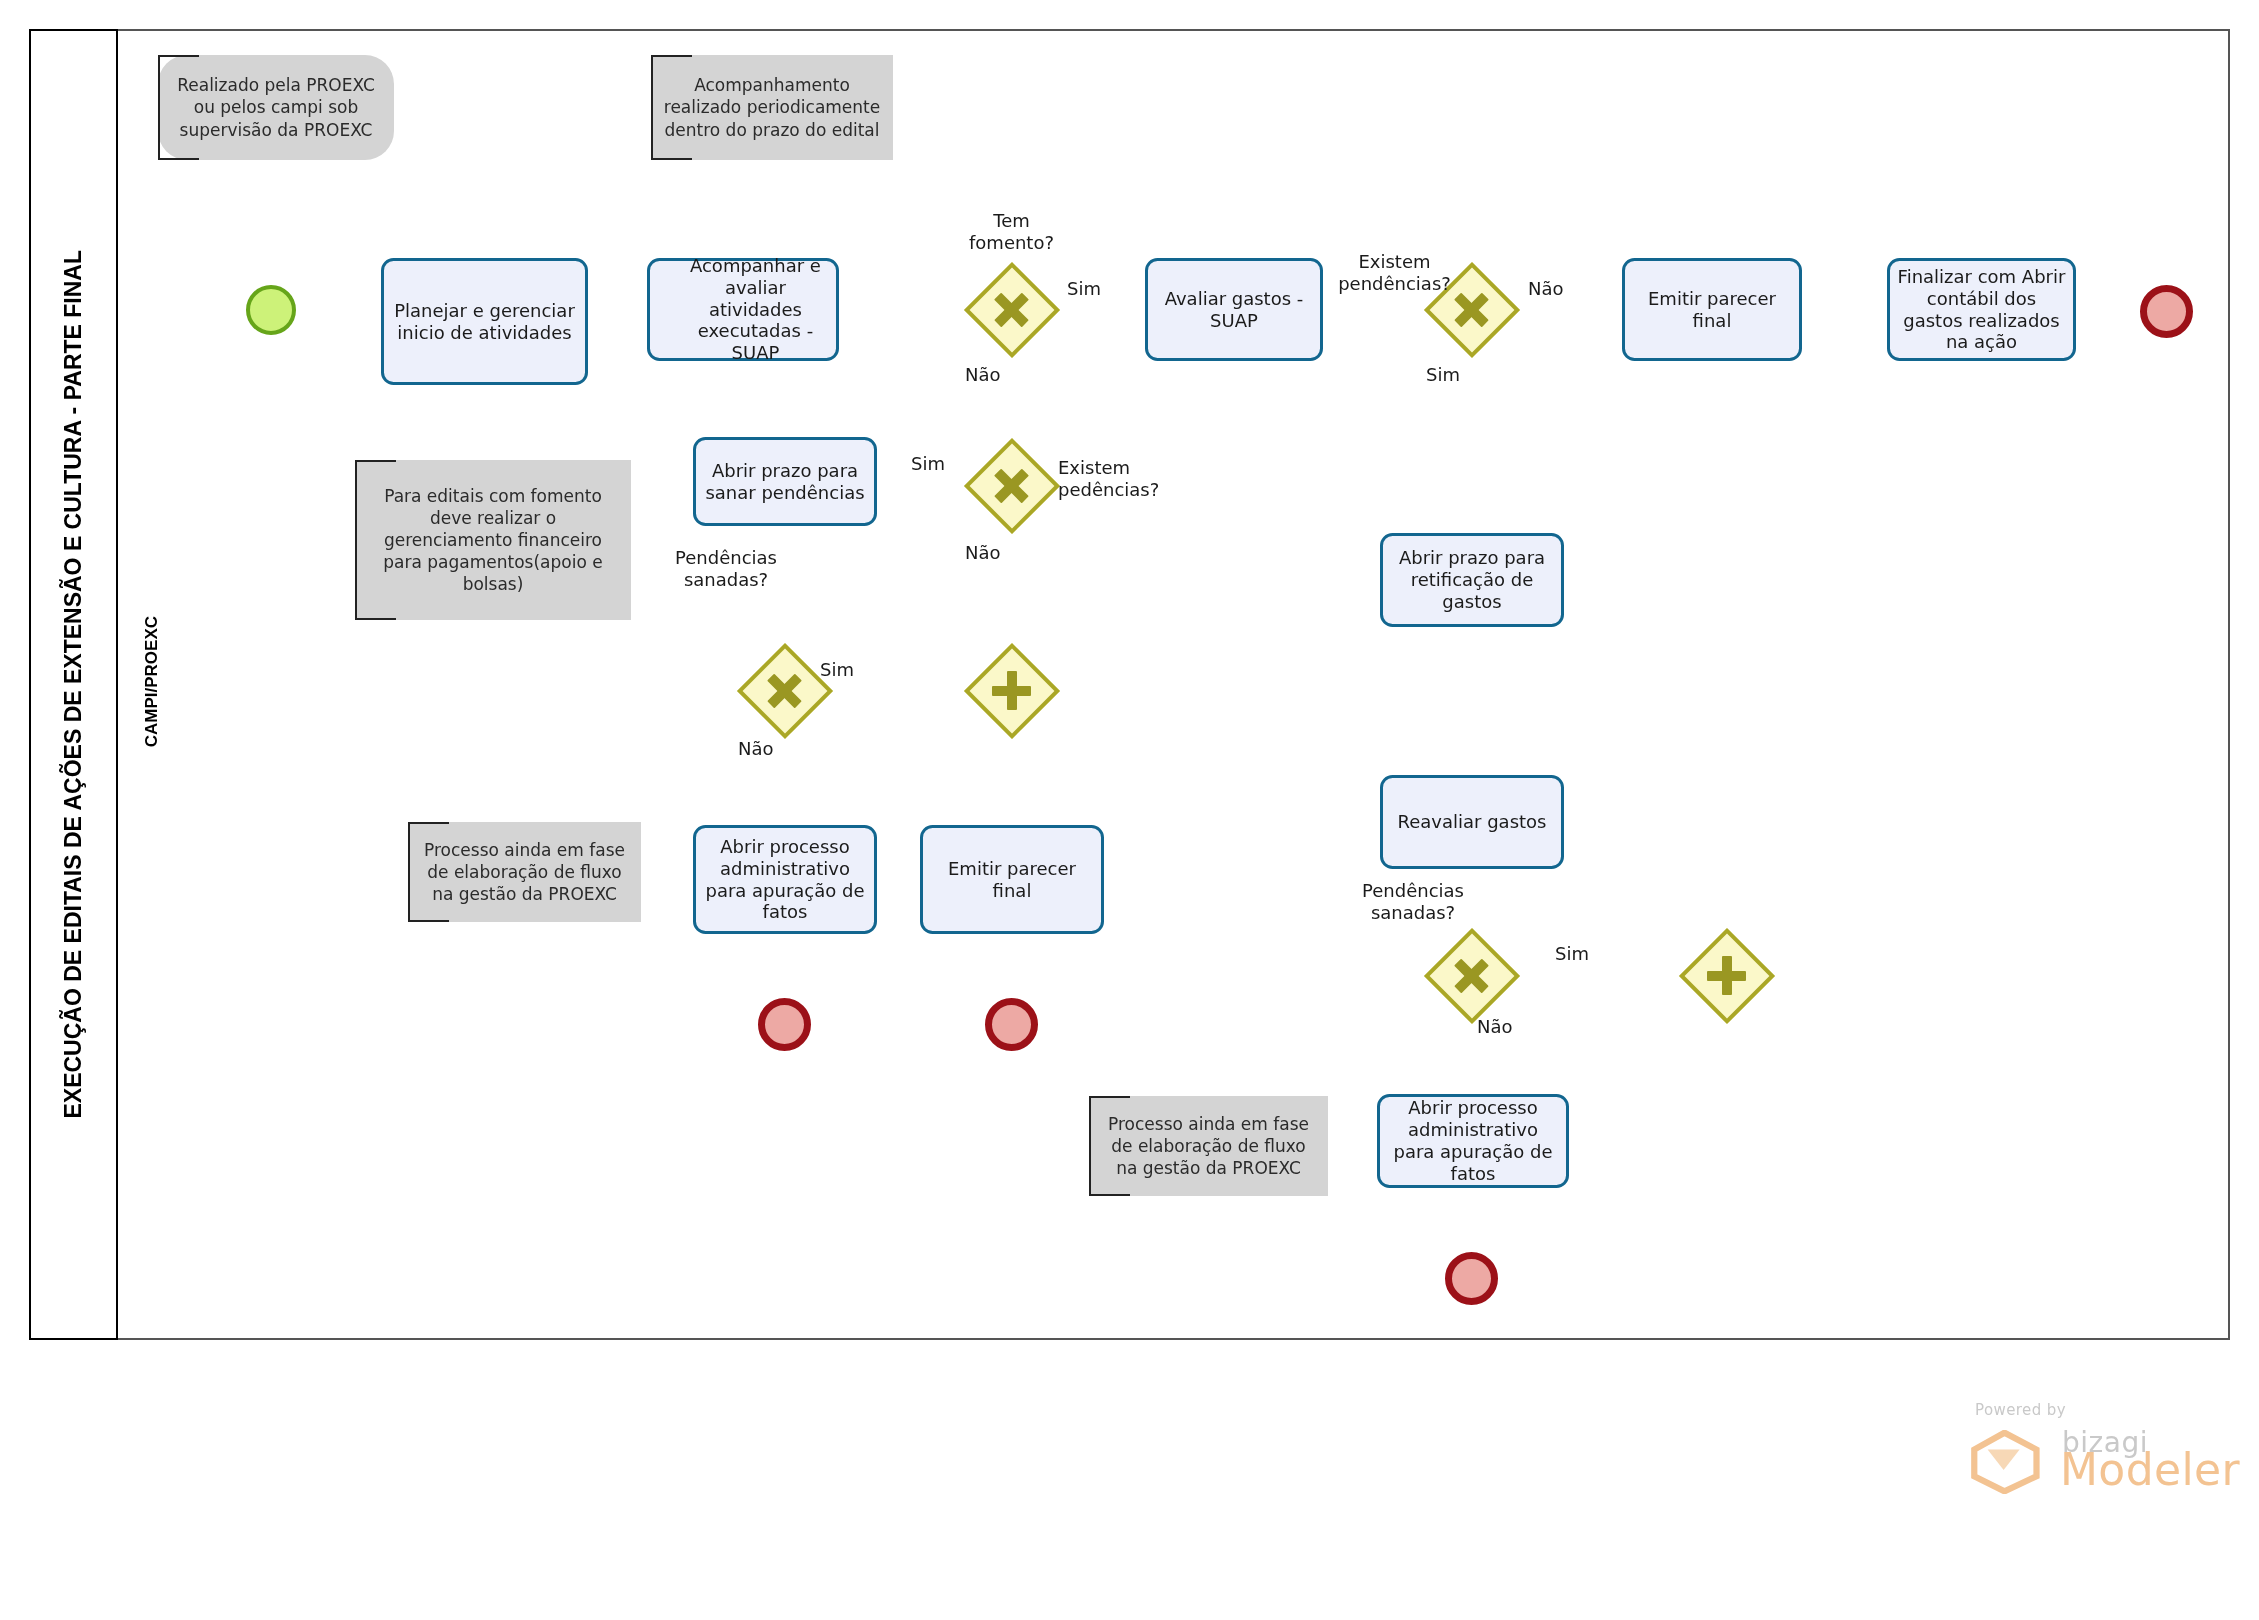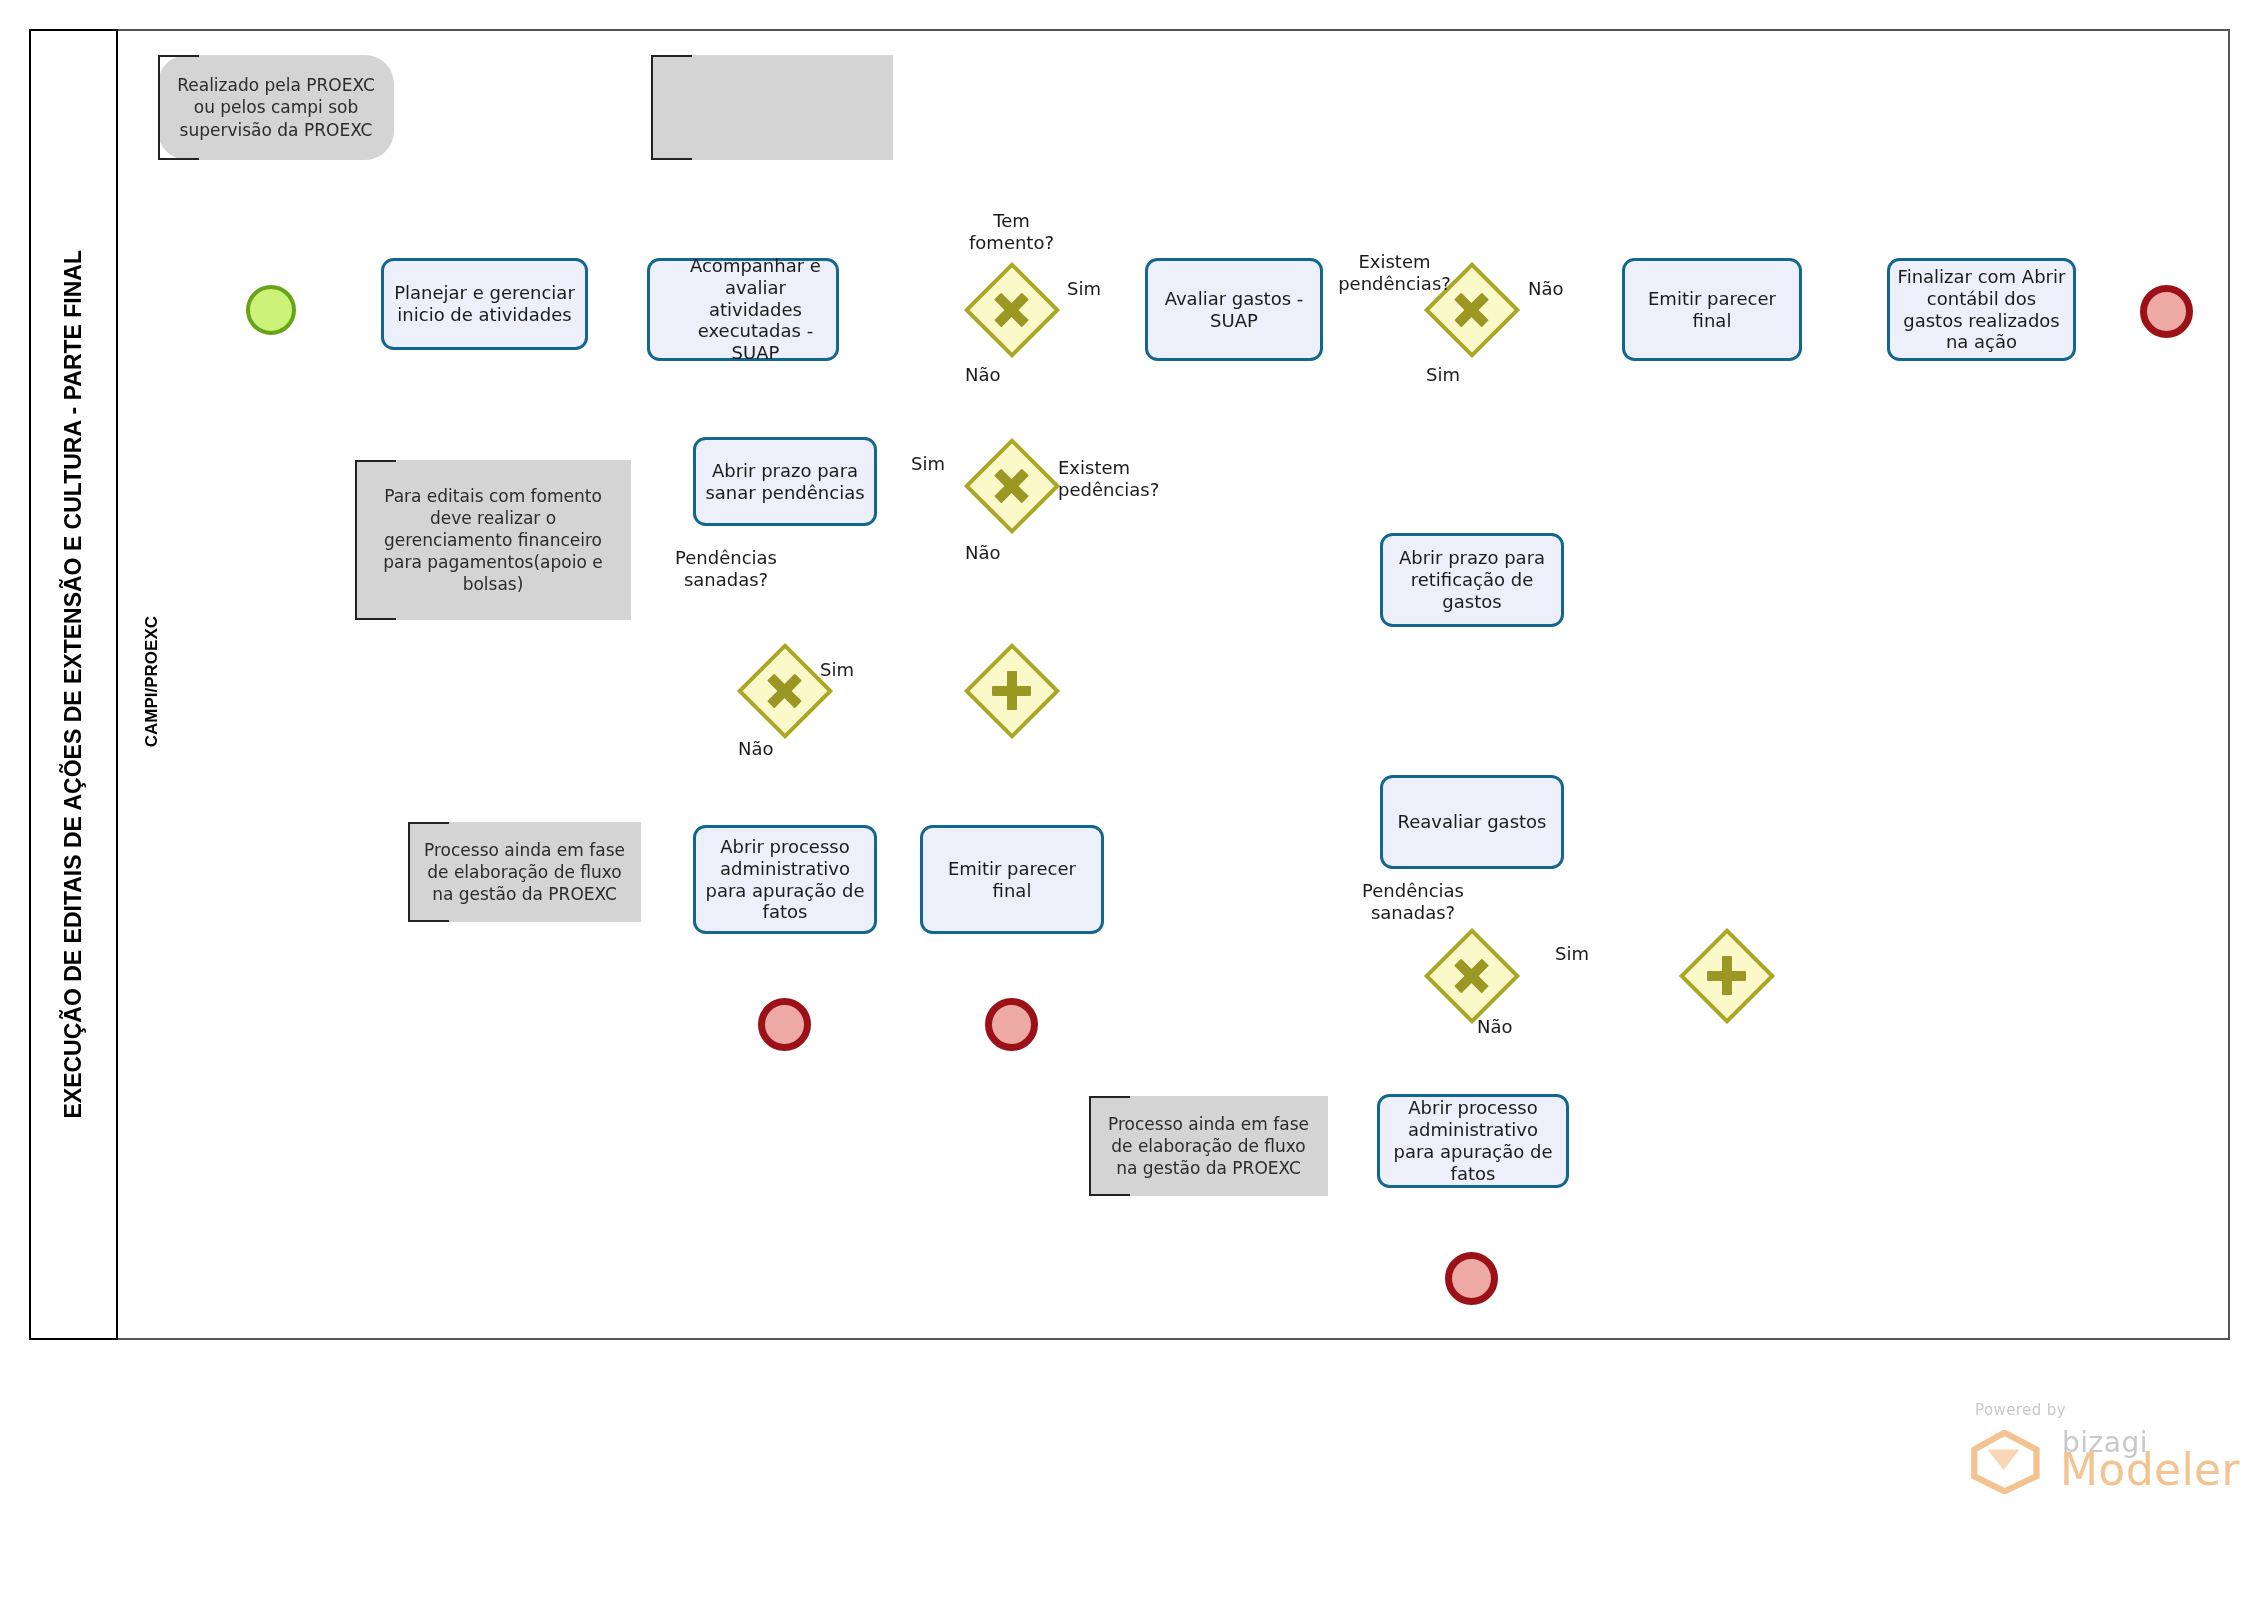--- a/index.html
+++ b/index.html
@@ -195,20 +195,21 @@
       </span>
     <span>Realizado pela PROEXC ou pelos campi sob supervisão da PROEXC</span>
   </div>
 
   <div class="note" style="left:651px;top:55px;width:242px;height:105px;">
     <span class="brk">
         <i class="v"></i>
         <i class="t"></i>
         <i class="b"></i>
       </span>
+    <span>Acompanhamento realizado periodicamente dentro do prazo do edital</span>
   </div>
 
   <div class="note" style="left:355px;top:460px;width:276px;height:160px;">
     <span class="brk">
         <i class="v"></i>
         <i class="t"></i>
         <i class="b"></i>
       </span>
     <span>Para editais com fomento deve realizar o gerenciamento financeiro para pagamentos(apoio e bolsas)</span>
   </div>
@@ -227,21 +228,21 @@
         <i class="v"></i>
         <i class="t"></i>
         <i class="b"></i>
       </span>
     <span>Processo ainda em fase de elaboração de fluxo na gestão da PROEXC</span>
   </div>
 
   <div class="ev ev-start" style="left:246px;top:285px;width:50px;height:50px;"></div>
   <div class="ev-label" style="left:210px;top:355px;width:121px;">Início</div>
 
-  <div class="task" style="left:381px;top:258px;width:207px;height:92px;">
+  <div class="task" style="left:381px;top:258px;width:207px;height:127px;">
     <span>Planejar e gerenciar inicio de atividades</span>
   </div>
 
   <div class="task" style="left:647px;top:258px;width:192px;height:103px;padding-left:32px;">
     <span>Acompanhar e avaliar atividades executadas - SUAP</span>
   </div>
 
   <div class="task" style="left:1145px;top:258px;width:178px;height:103px;">
     <span>Avaliar gastos - SUAP</span>
   </div>

